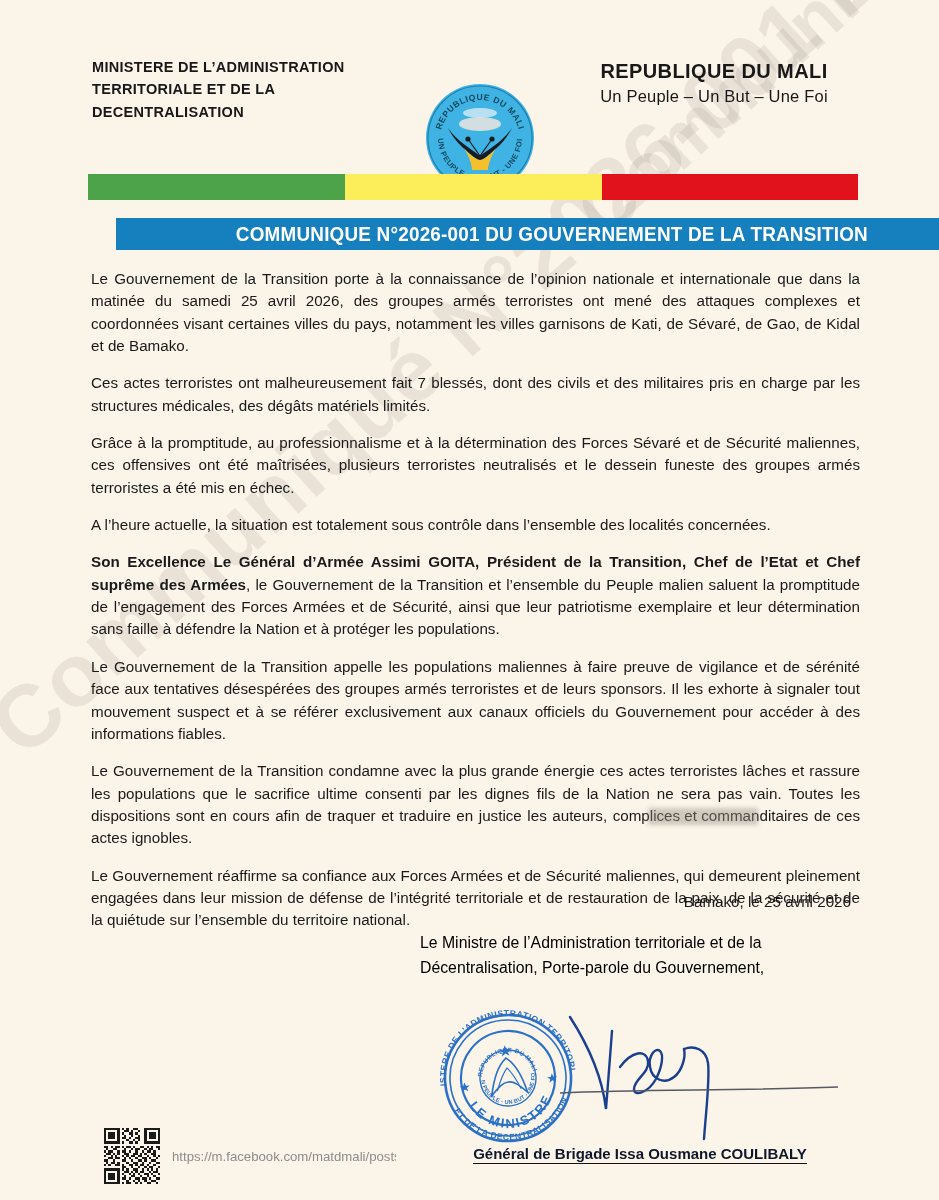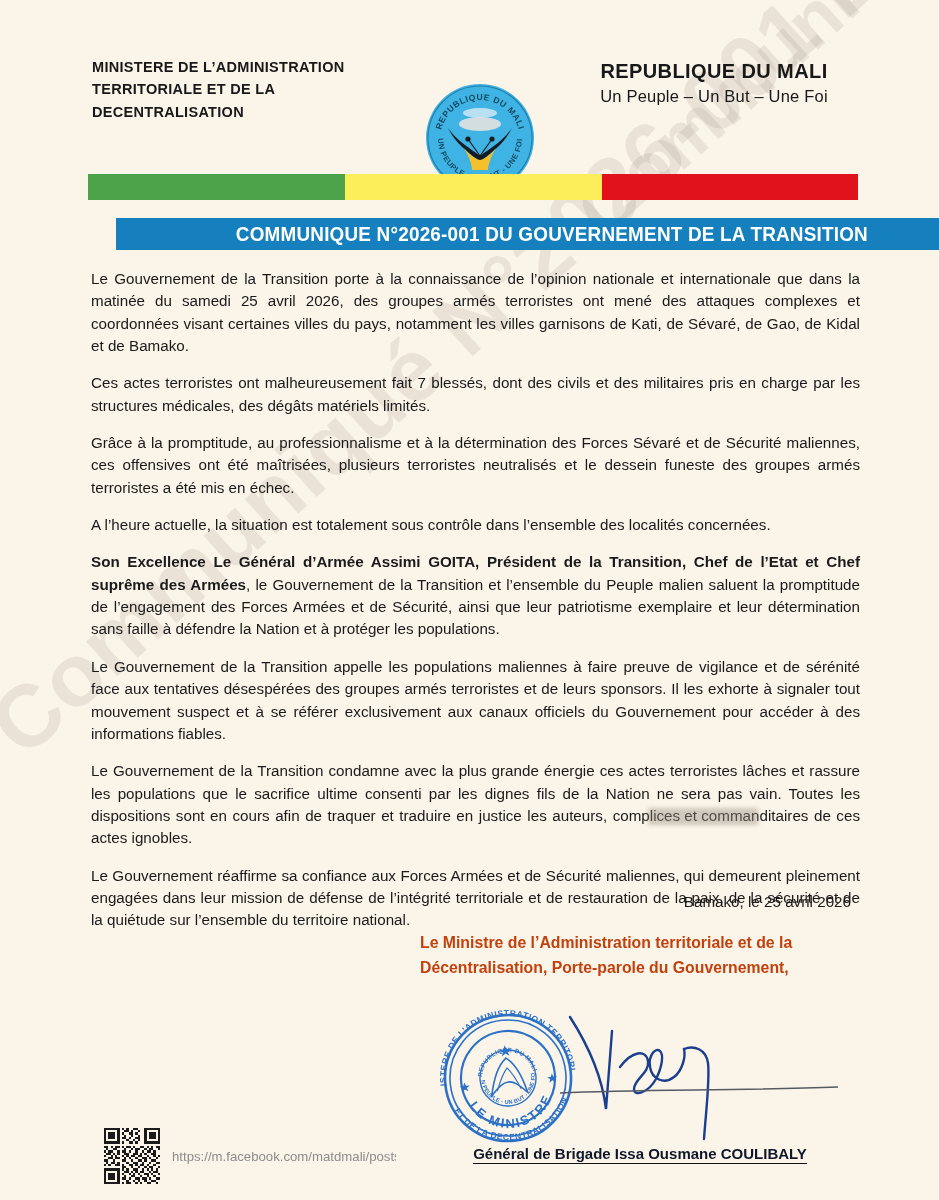--- a/index.html
+++ b/index.html
@@ -180,23 +180,23 @@
     font-size: 15.2px;
     color: #1a1a1a;
     z-index: 5;
   }
   .signer-title {
     position: absolute;
     left: 420px;
     top: 930px;
     width: 430px;
     font-size: 15.8px;
-    font-weight: bold;
+    font-weight: normal;
     line-height: 1.6;
-    color: #c2410c;
+    color: #000000;
     z-index: 5;
   }
 
   .stamp-wrap {
     position: absolute;
     left: 428px;
     top: 998px;
     width: 160px;
     height: 160px;
     z-index: 4;

